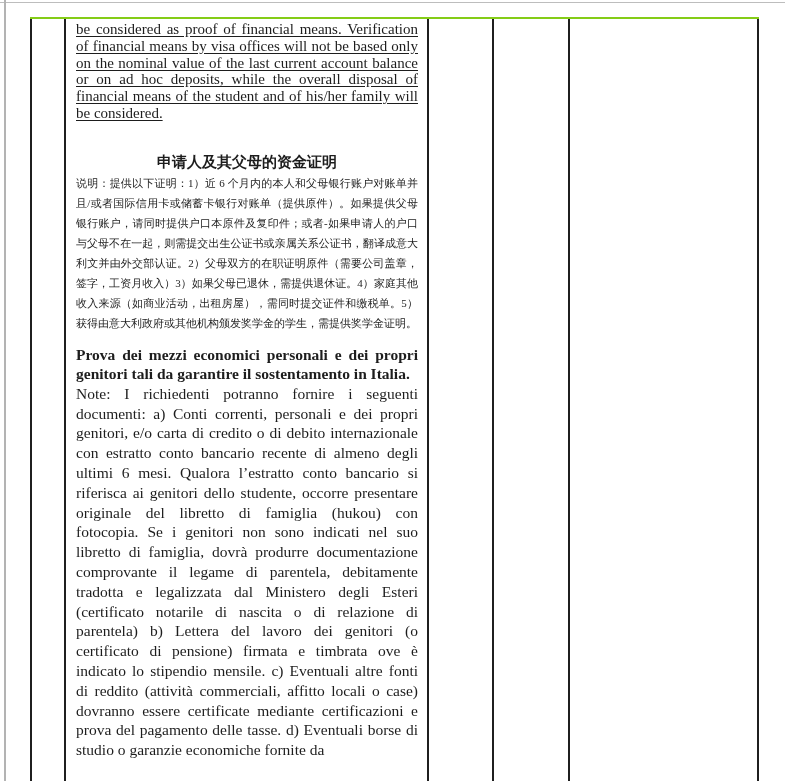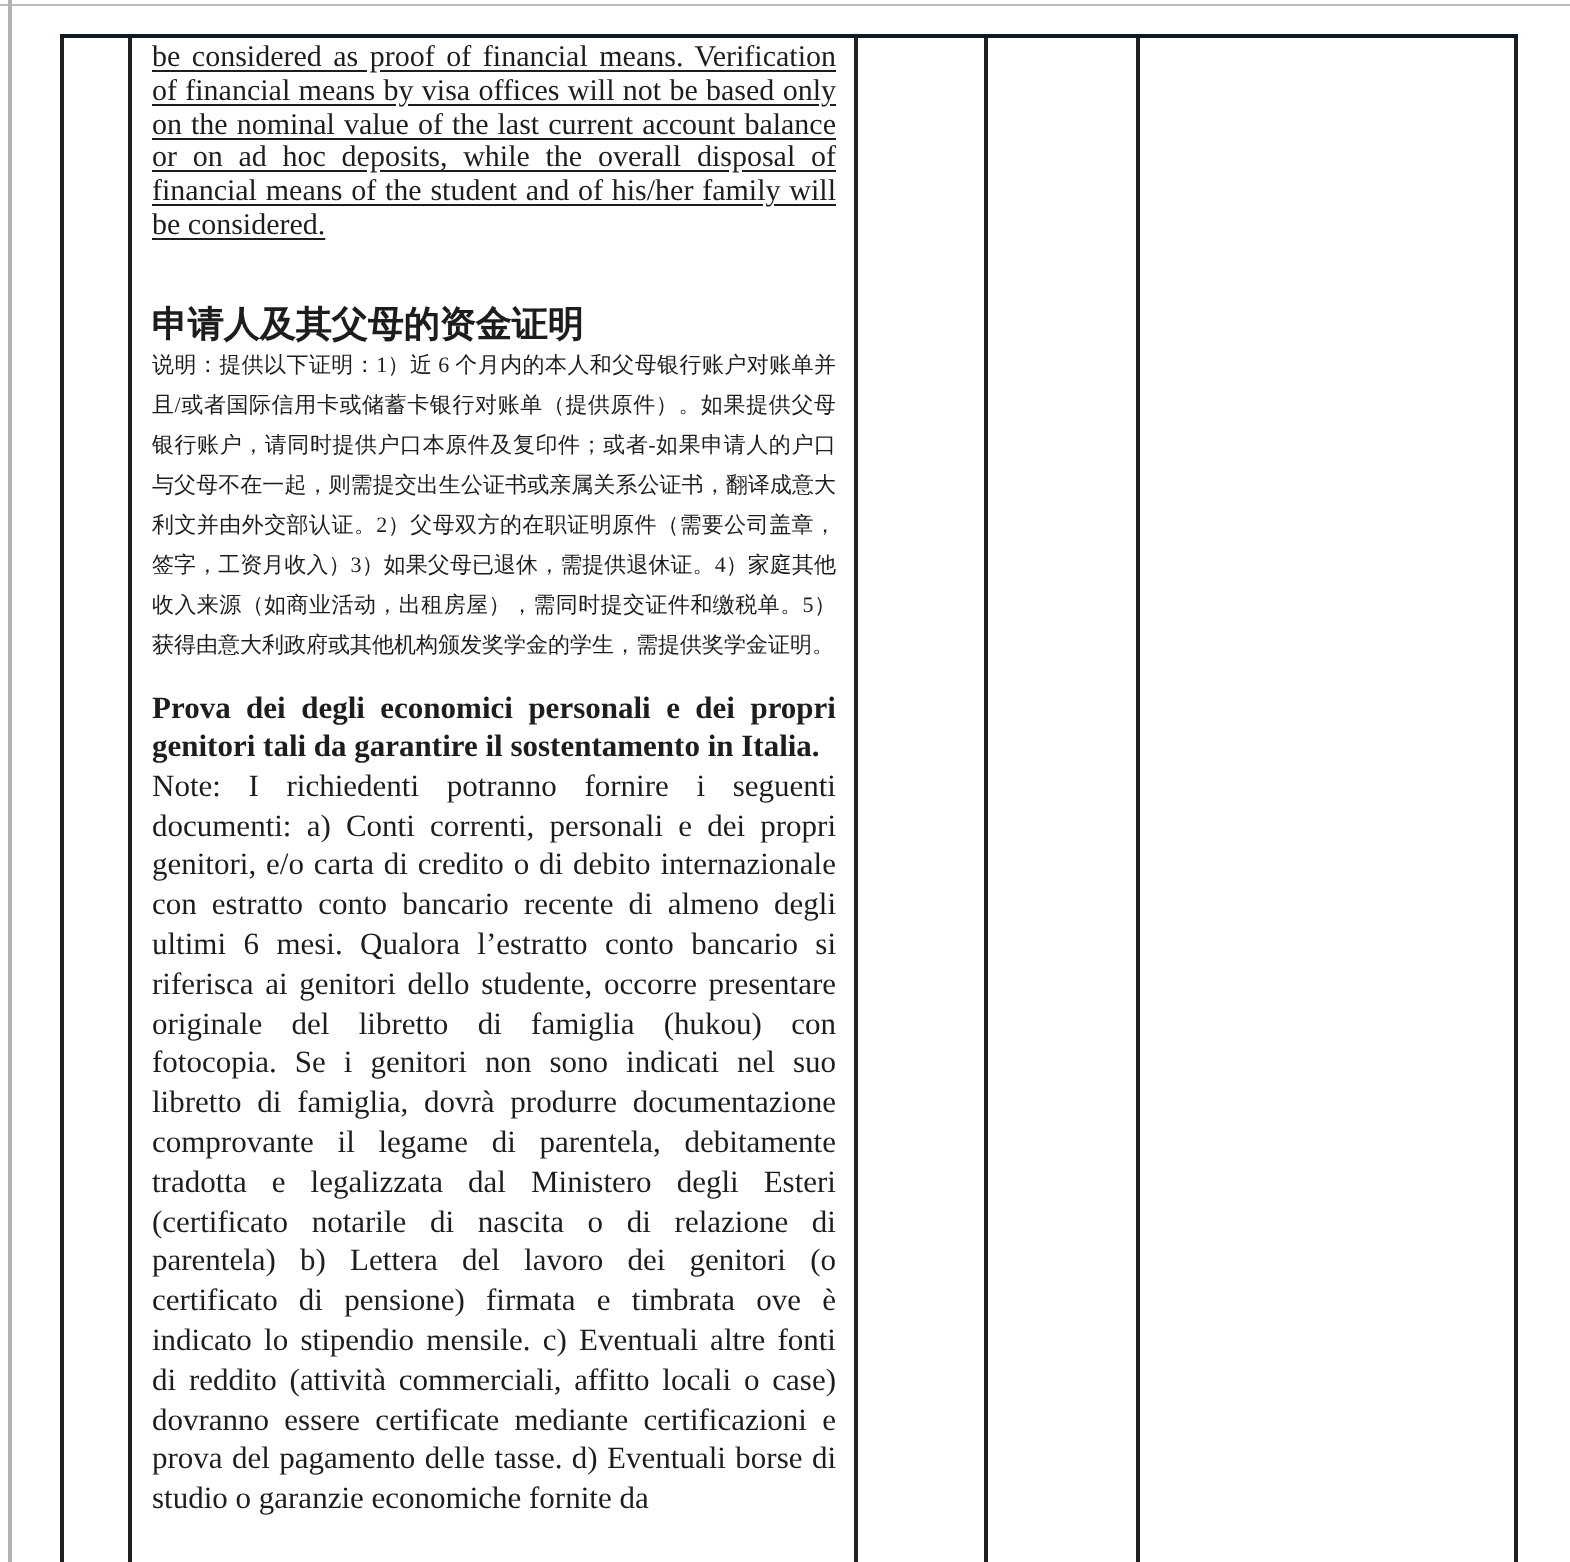--- a/index.html
+++ b/index.html
@@ -28,21 +28,21 @@
     left: 4px; top: 0;
     width: 2px; height: 781px;
     background: #b3b3b3;
   }
   
   .doc-table {
     position: absolute;
     left: 30px; top: 17px;
     width: 729px; height: 764px;
     display: flex;
-    border-top: 2px solid #0f172a;
+    border-top: 2px solid #84cc16;
     box-sizing: border-box;
   }
   .cell {
     box-sizing: border-box;
     border-left: 2px solid #1f1f1f;
     height: 100%;
     overflow: hidden;
   }
   .c1 { width: 34px; }
   .c2 { width: 363px; padding: 2px 9px 0 10px; }
@@ -54,23 +54,24 @@
 
   .para-en {
     font-size: 15px;
     line-height: 16.8px;
     text-align: justify;
     text-decoration: underline;
     text-underline-offset: 2px;
   }
   .gap-1 { height: 29px; }
   .zh-head {
-    font-size: 18px;
+    font-size: 15px;
     line-height: 22px;
     font-weight: bold;
+    text-align: center;
   }
   .para-zh {
     font-size: 11px;
     line-height: 20px;
     text-align: justify;
   }
   .gap-2 { height: 12px; }
   .it-head {
     font-size: 15.5px;
     line-height: 19.5px;
@@ -99,21 +100,21 @@
       <p class="para-en">be considered as proof of financial means. Verification of financial means by visa offices will not be based only on the nominal value of the last current account balance or on ad hoc deposits, while the overall disposal of financial means of the student and of his/her family will be considered.</p>
 
       <div class="gap-1"></div>
 
       <p class="zh-head">申请人及其父母的资金证明</p>
 
       <p class="para-zh">说明：提供以下证明：1）近 6 个月内的本人和父母银行账户对账单并且/或者国际信用卡或储蓄卡银行对账单（提供原件）。如果提供父母银行账户，请同时提供户口本原件及复印件；或者-如果申请人的户口与父母不在一起，则需提交出生公证书或亲属关系公证书，翻译成意大利文并由外交部认证。2）父母双方的在职证明原件（需要公司盖章，签字，工资月收入）3）如果父母已退休，需提供退休证。4）家庭其他收入来源（如商业活动，出租房屋），需同时提交证件和缴税单。5）获得由意大利政府或其他机构颁发奖学金的学生，需提供奖学金证明。</p>
 
       <div class="gap-2"></div>
 
-      <p class="it-head">Prova dei degli economici personali e dei propri genitori tali da garantire il sostentamento in Italia.</p>
+      <p class="it-head">Prova dei mezzi economici personali e dei propri genitori tali da garantire il sostentamento in Italia.</p>
 
       <p class="para-it">Note: I richiedenti potranno fornire i seguenti documenti: a) Conti correnti, personali e dei propri genitori, e/o carta di credito o di debito internazionale con estratto conto bancario recente di almeno degli ultimi 6 mesi. Qualora l’estratto conto bancario si riferisca ai genitori dello studente, occorre presentare originale del libretto di famiglia (hukou) con fotocopia. Se i genitori non sono indicati nel suo libretto di famiglia, dovrà produrre documentazione comprovante il legame di parentela, debitamente tradotta e legalizzata dal Ministero degli Esteri (certificato notarile di nascita o di relazione di parentela) b) Lettera del lavoro dei genitori (o certificato di pensione) firmata e timbrata ove è indicato lo stipendio mensile. c) Eventuali altre fonti di reddito (attività commerciali, affitto locali o case) dovranno essere certificate mediante certificazioni e prova del pagamento delle tasse. d) Eventuali borse di studio o garanzie economiche fornite da</p>
     </div>
 
     <div class="cell c3"></div>
     <div class="cell c4"></div>
     <div class="cell c5"></div>
 
   </div>
 </div>

